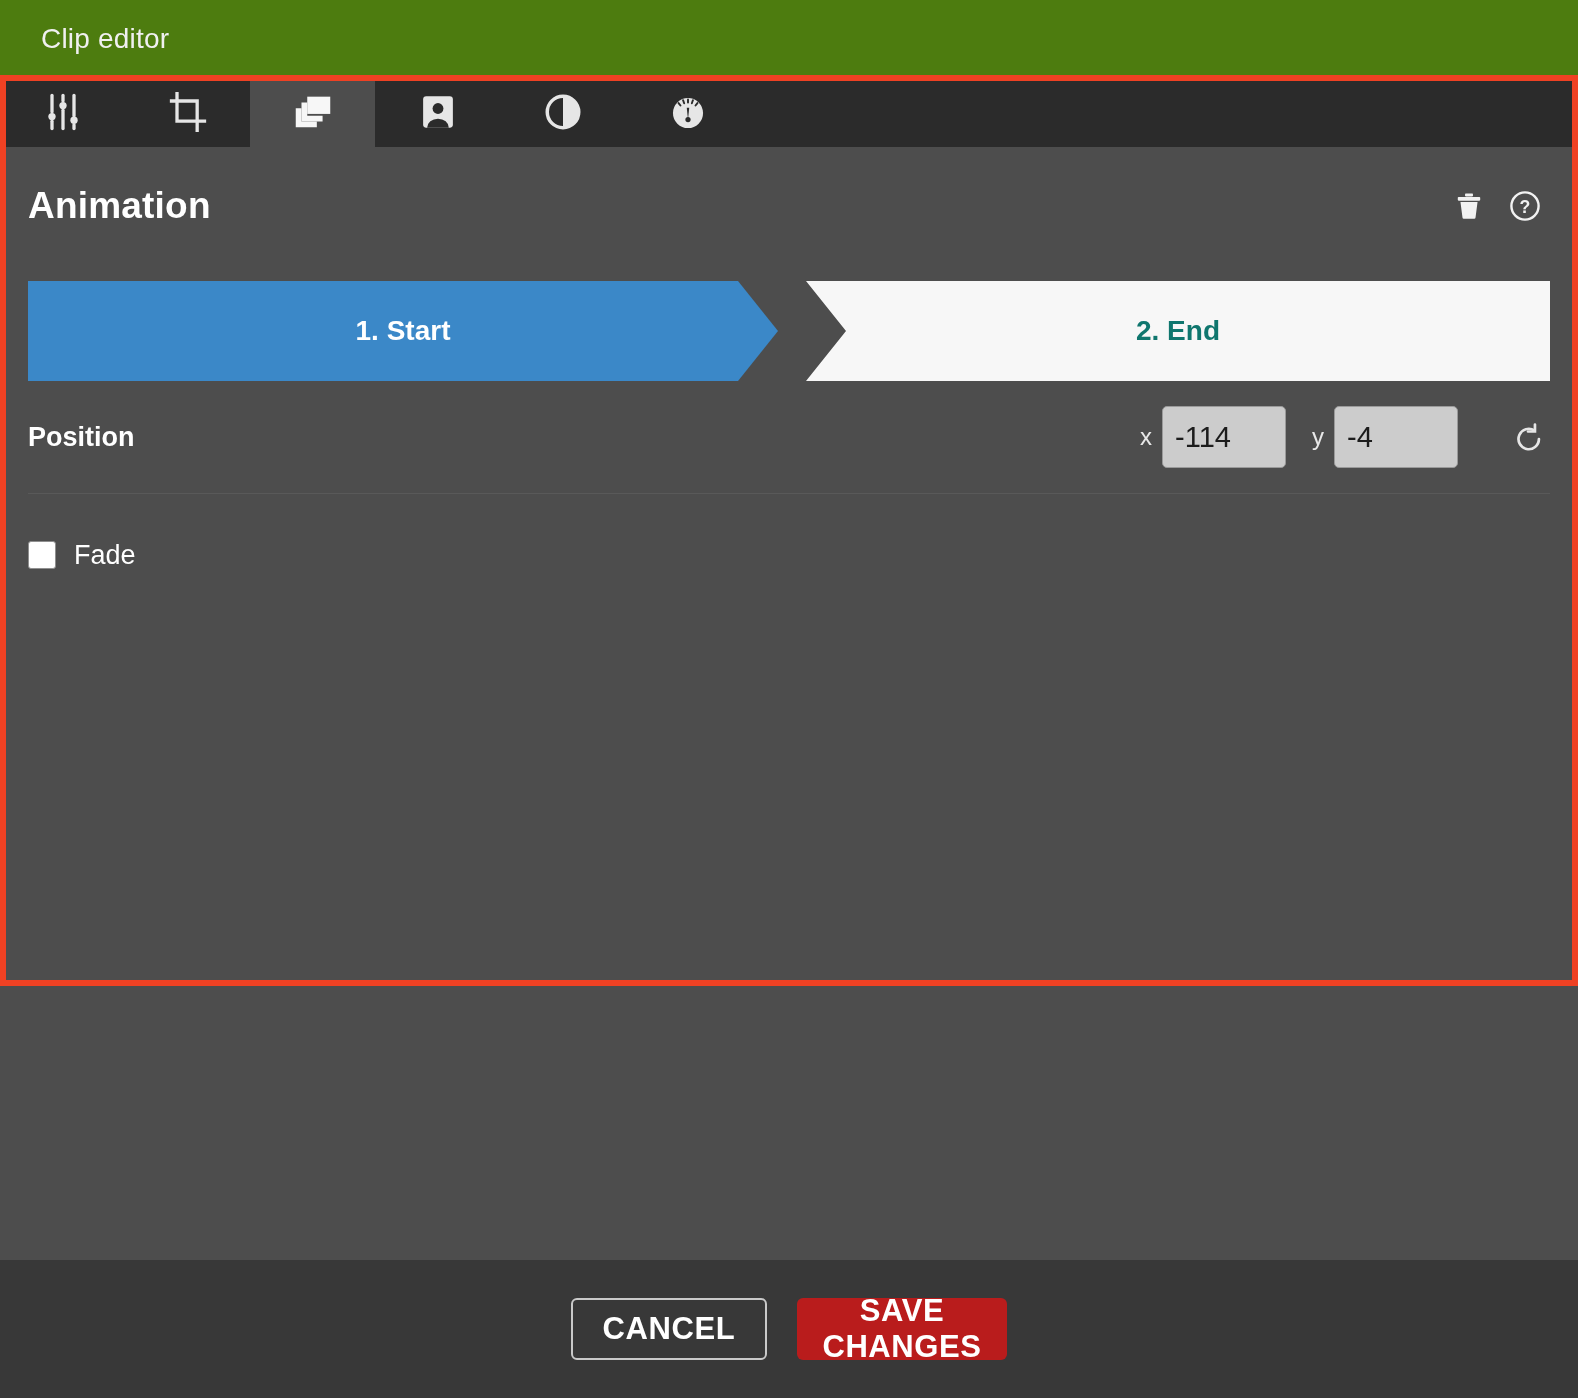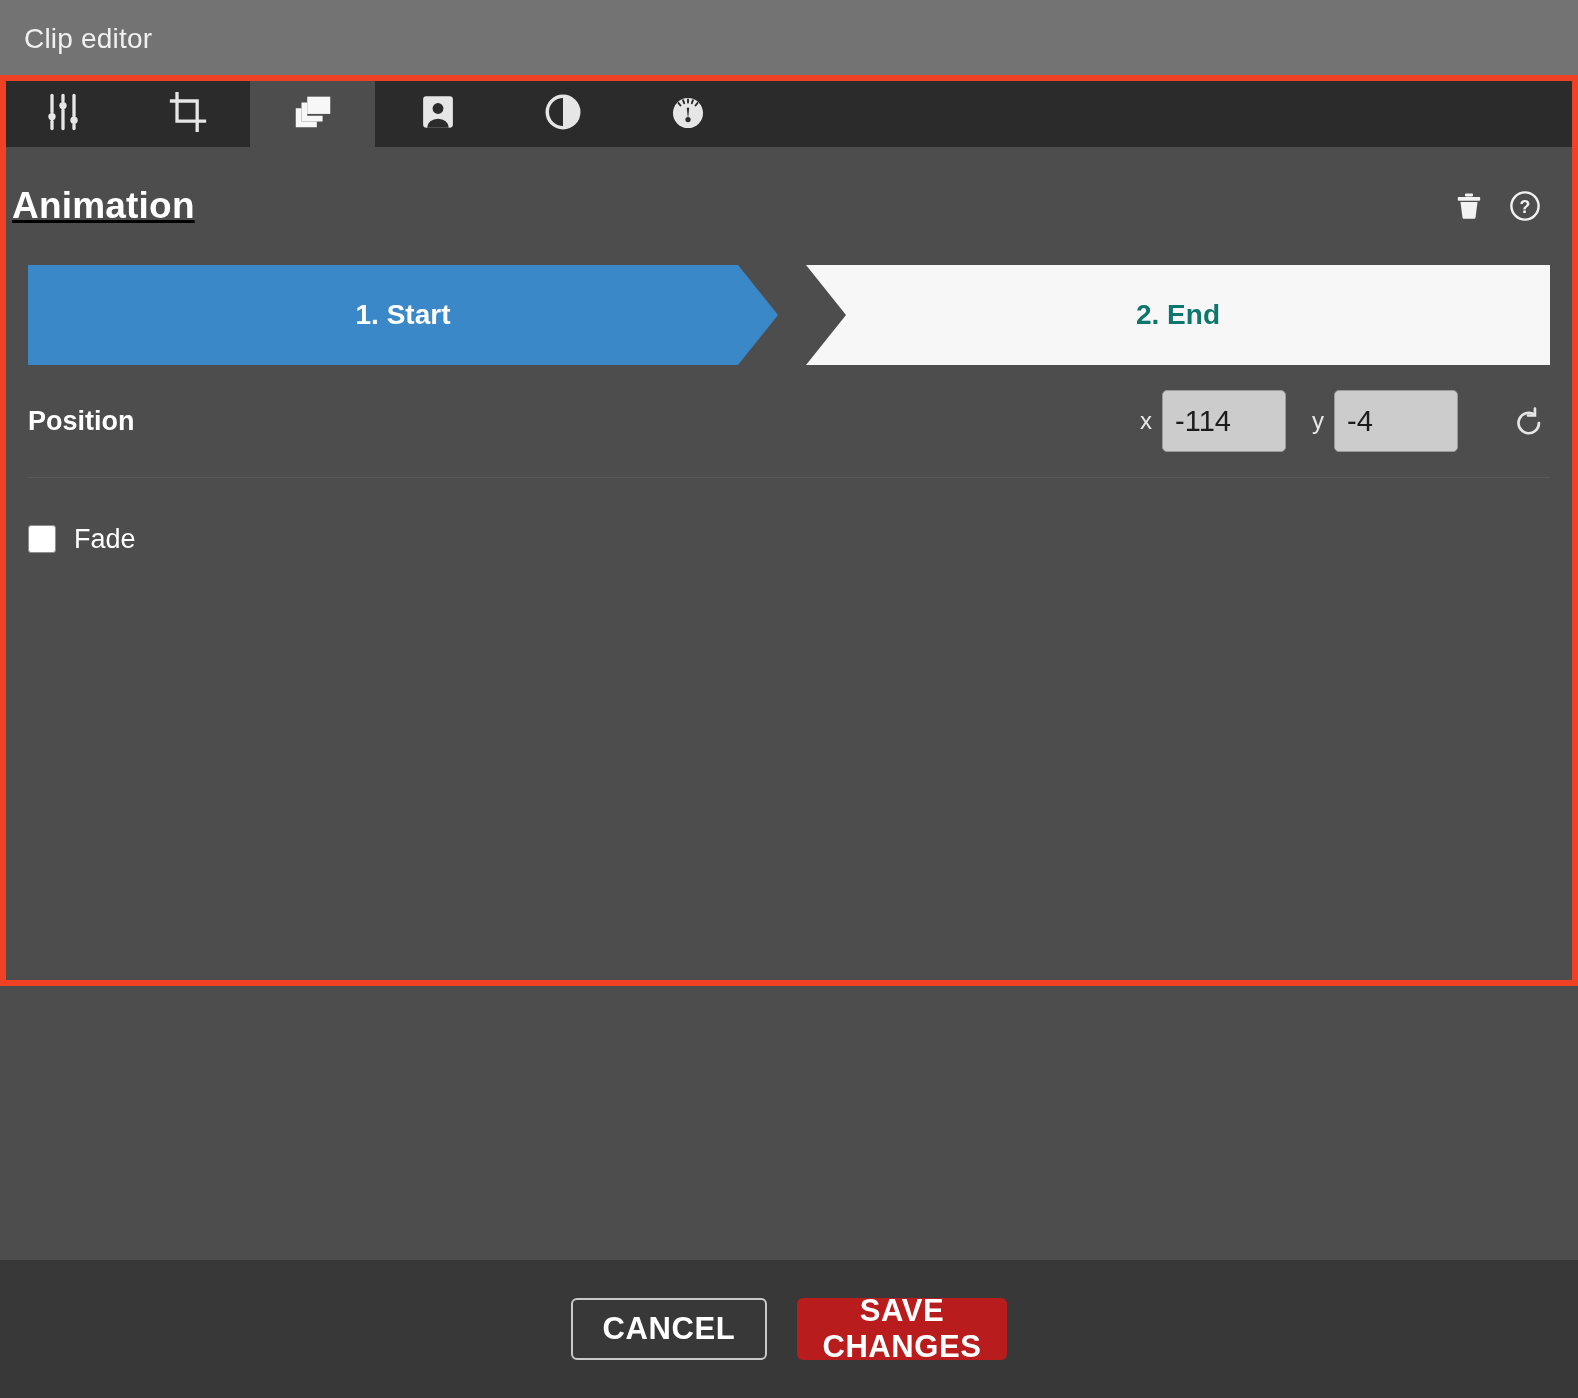--- a/index.html
+++ b/index.html
@@ -17,24 +17,24 @@
     width: 1578px;
     height: 1398px;
     background: #4d4d4d;
     display: flex;
     flex-direction: column;
   }
 
   
   .titlebar {
     height: 77px;
-    background: #737373;
-    display: flex;
-    align-items: center;
-    padding: 0 0 0 24px;
+    background: #4d7c0f;
+    display: flex;
+    align-items: center;
+    padding: 0 0 0 41px;
     flex: 0 0 auto;
   }
   .titlebar-text {
     color: #f0f0f0;
     font-size: 28px;
     font-weight: 400;
     letter-spacing: 0.2px;
   }
 
   
@@ -76,23 +76,22 @@
     background: #4d4d4d;
     position: relative;
     display: flex;
     flex-direction: column;
   }
 
   .panel-header {
     height: 118px;
     display: flex;
     align-items: center;
-    padding: 0 36px 0 12px;
-    flex: 0 0 auto;
-    text-decoration: underline;
+    padding: 0 36px 0 28px;
+    flex: 0 0 auto;
   }
   .panel-title {
     color: #ffffff;
     font-size: 37px;
     font-weight: 700;
     letter-spacing: 0.2px;
     flex: 1 1 auto;
   }
   .header-icons {
     display: flex;
@@ -104,21 +103,21 @@
     height: 34px;
     cursor: pointer;
     display: flex;
     align-items: center;
     justify-content: center;
   }
 
   
   .steps {
     height: 100px;
-    margin: 0 28px 0 28px;
+    margin: 16px 28px 0 28px;
     display: flex;
     position: relative;
     flex: 0 0 auto;
   }
   .step {
     height: 100px;
     display: flex;
     align-items: center;
     justify-content: center;
     font-size: 28px;

